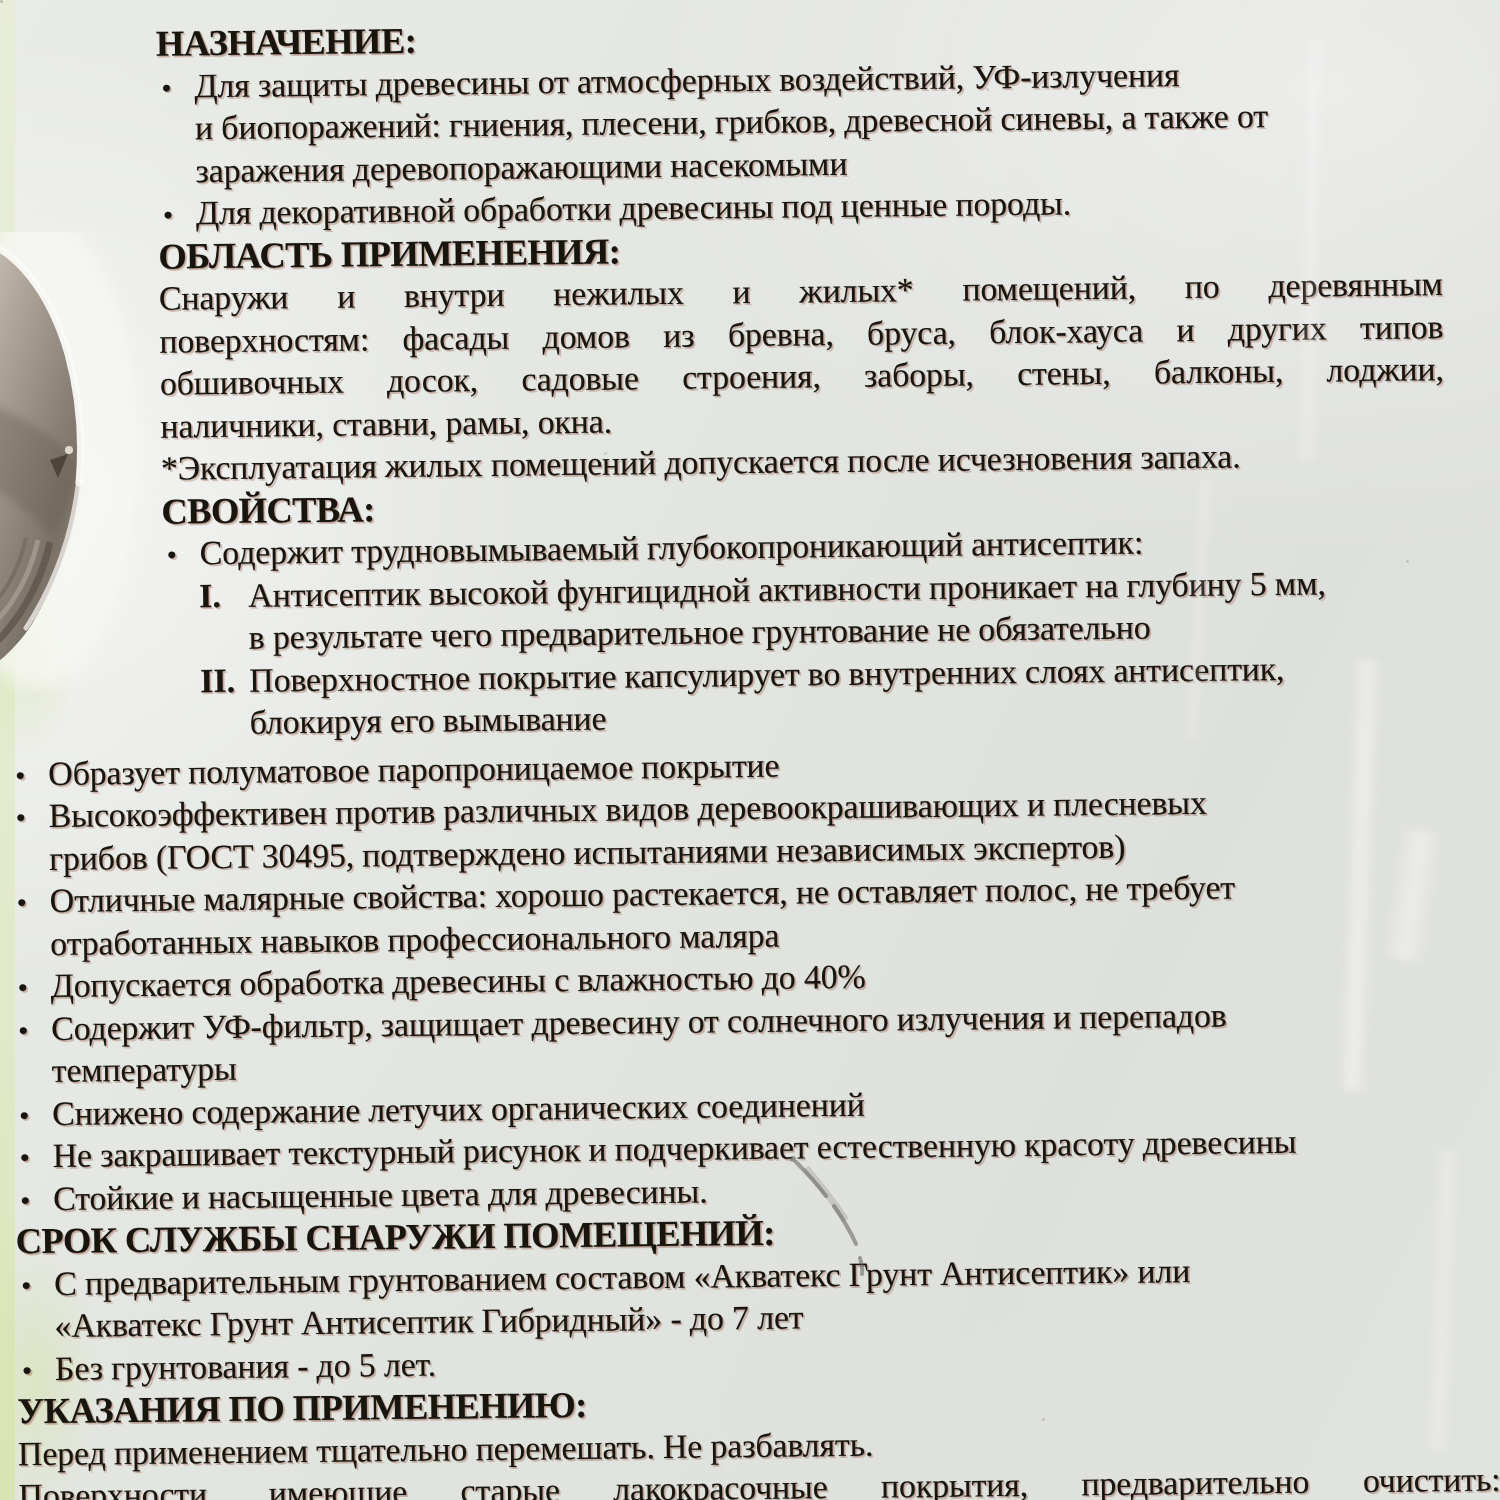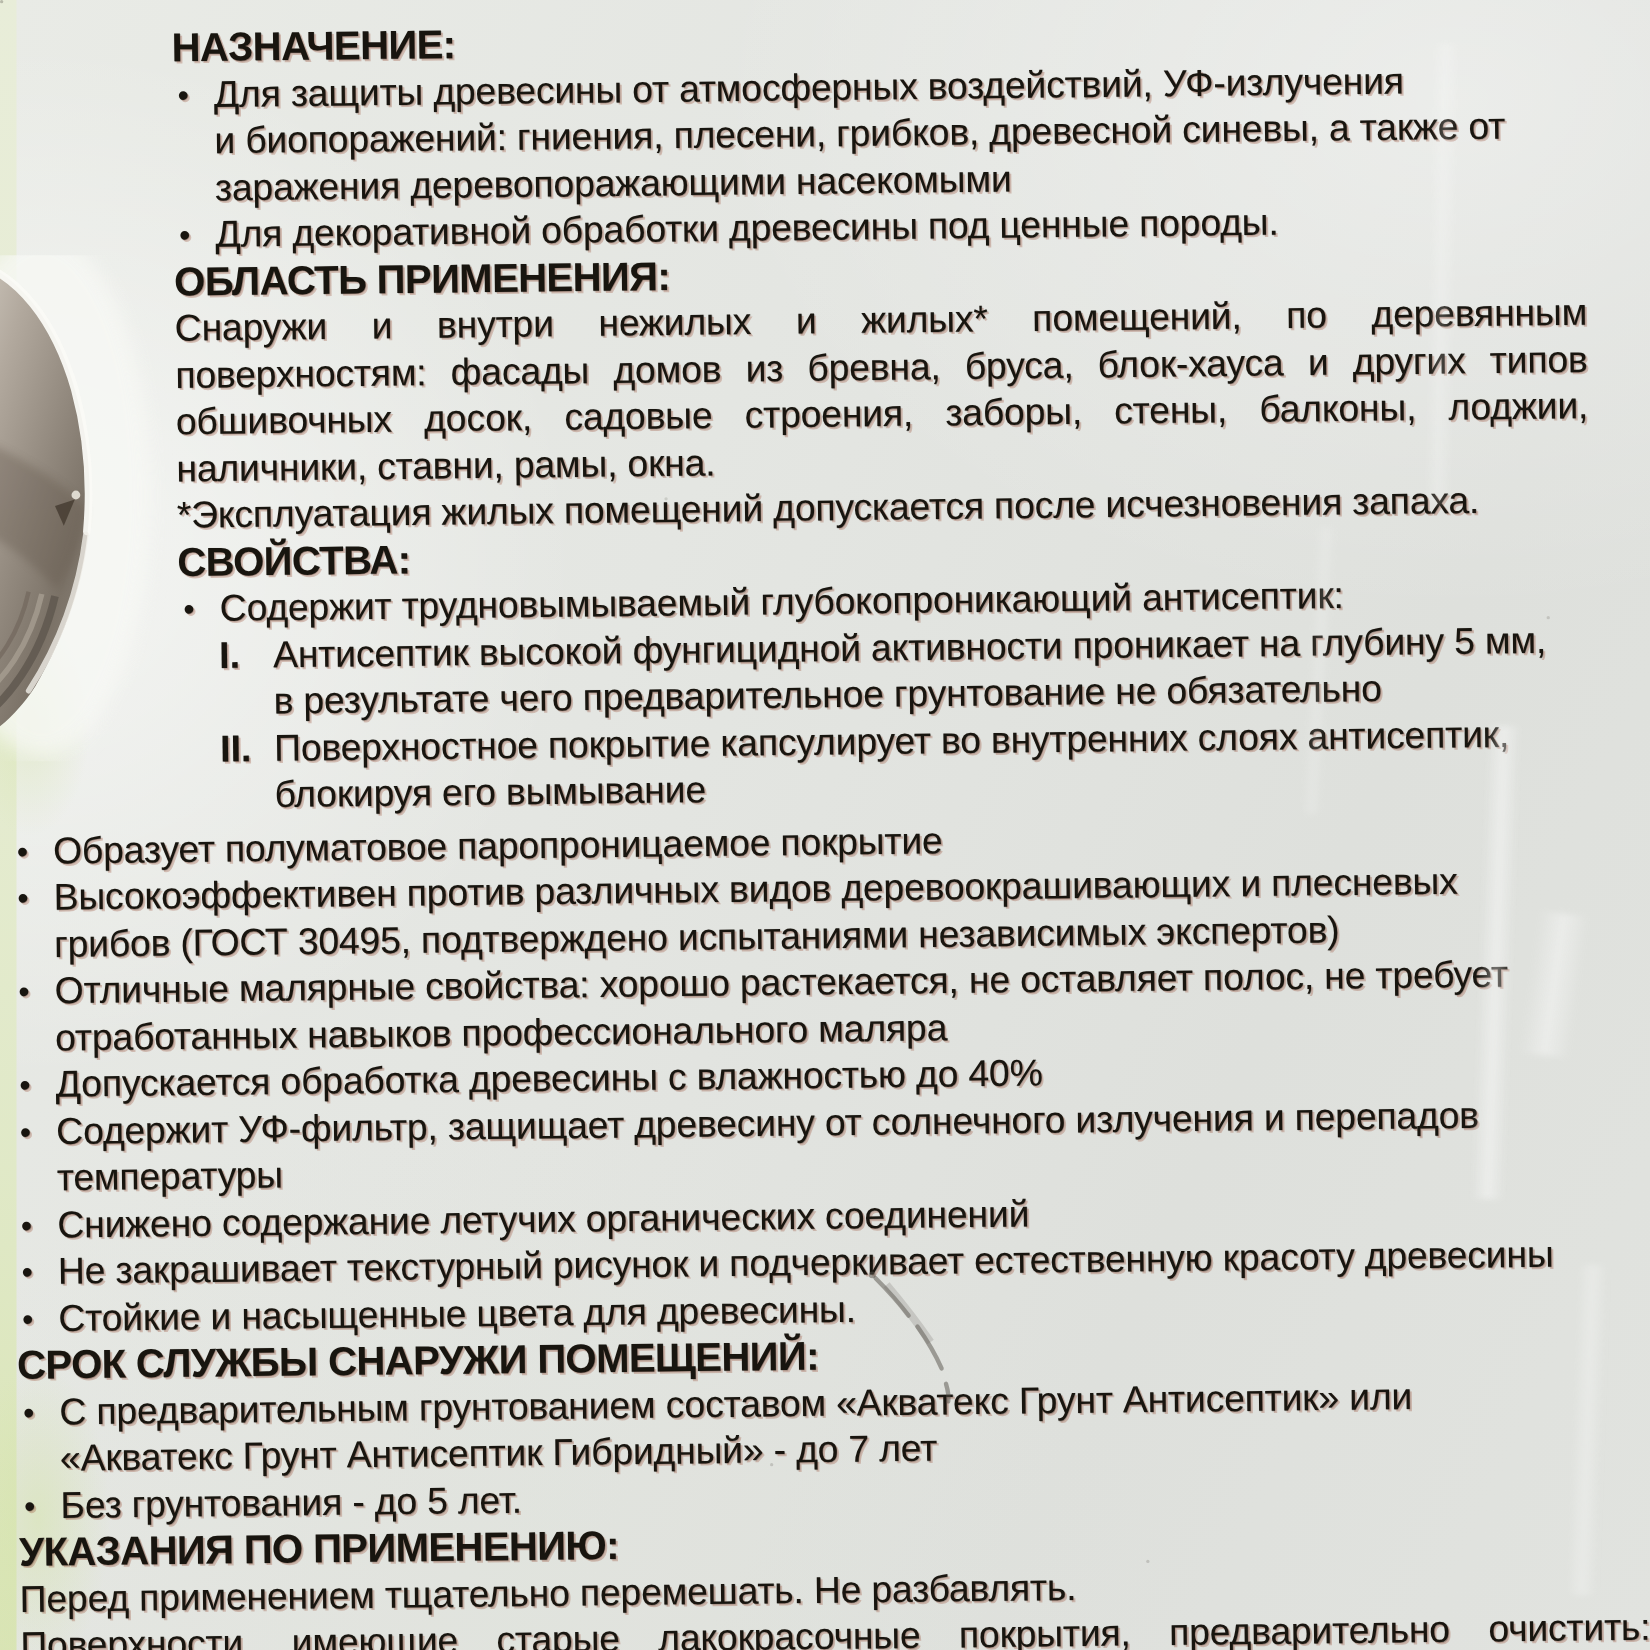--- a/index.html
+++ b/index.html
@@ -3,21 +3,21 @@
 <meta charset="utf-8">
 <style>
   html,body{margin:0;padding:0;background:#888;}
   .stage{
     position:relative;width:1500px;height:1500px;overflow:hidden;
     background:
       radial-gradient(1100px 760px at 88% 6%, rgba(255,255,255,0.38), rgba(255,255,255,0) 62%),
       radial-gradient(860px 820px at 2% 34%, rgba(255,255,255,0.55), rgba(255,255,255,0) 58%),
       radial-gradient(900px 700px at 30% 100%, rgba(224,227,220,0.6), rgba(255,255,255,0) 70%),
       linear-gradient(115deg,#e9ebe6 0%,#e4e6e2 38%,#dee0dc 72%,#e1e3df 100%);
-    font-family:Liberation Sans, sans-serif;
+    font-family:Liberation Serif, serif;
   }
   
   .green-edge{
     position:absolute;left:0;top:0;width:15px;height:1500px;
     background:linear-gradient(to bottom,#e8edd8 0%,#e6ecd2 35%,#e0e9c6 70%,#d8e4b2 100%);
     opacity:.95;
   }
   .green-glow-bottom{
     position:absolute;left:-30px;top:1240px;width:130px;height:280px;
     background:radial-gradient(closest-side,rgba(213,228,170,.55),rgba(213,228,170,0));

